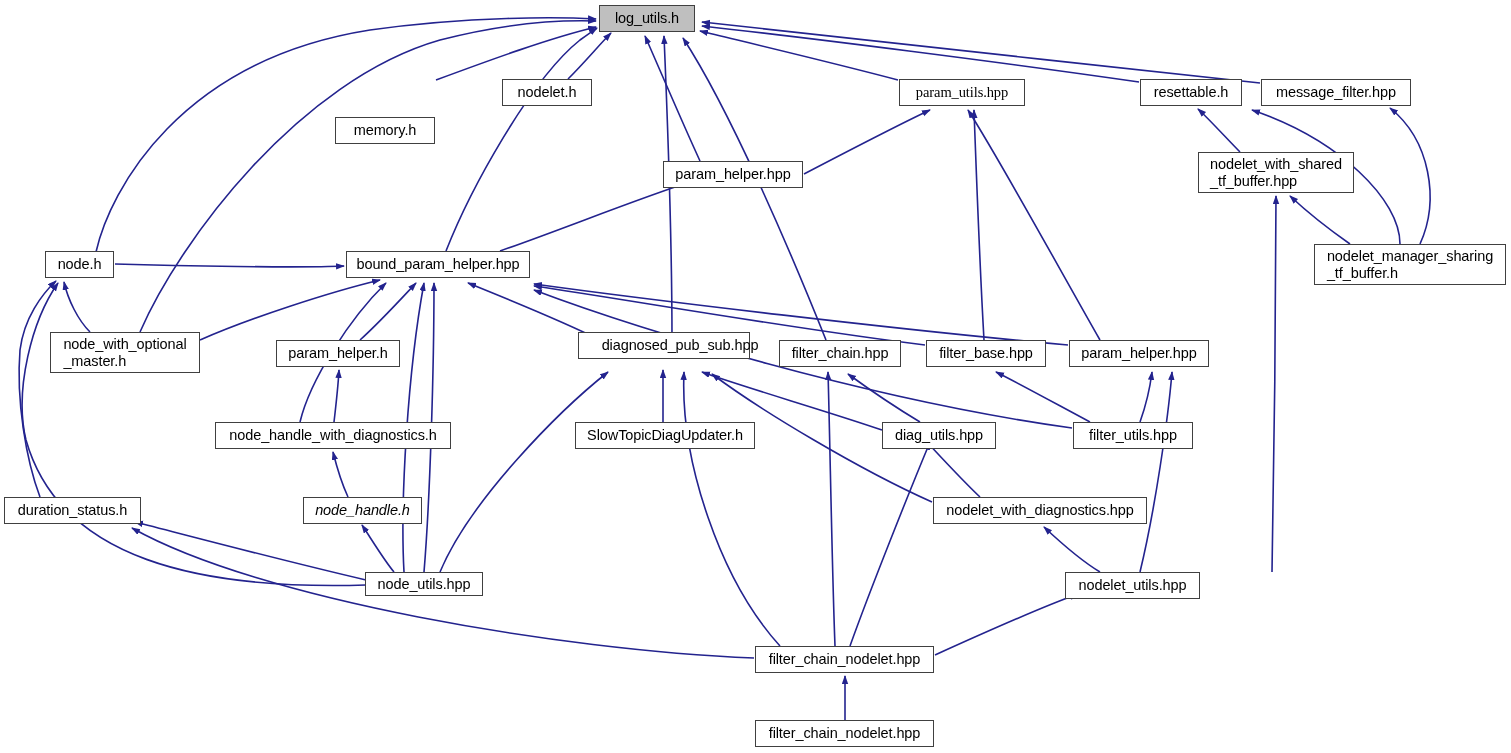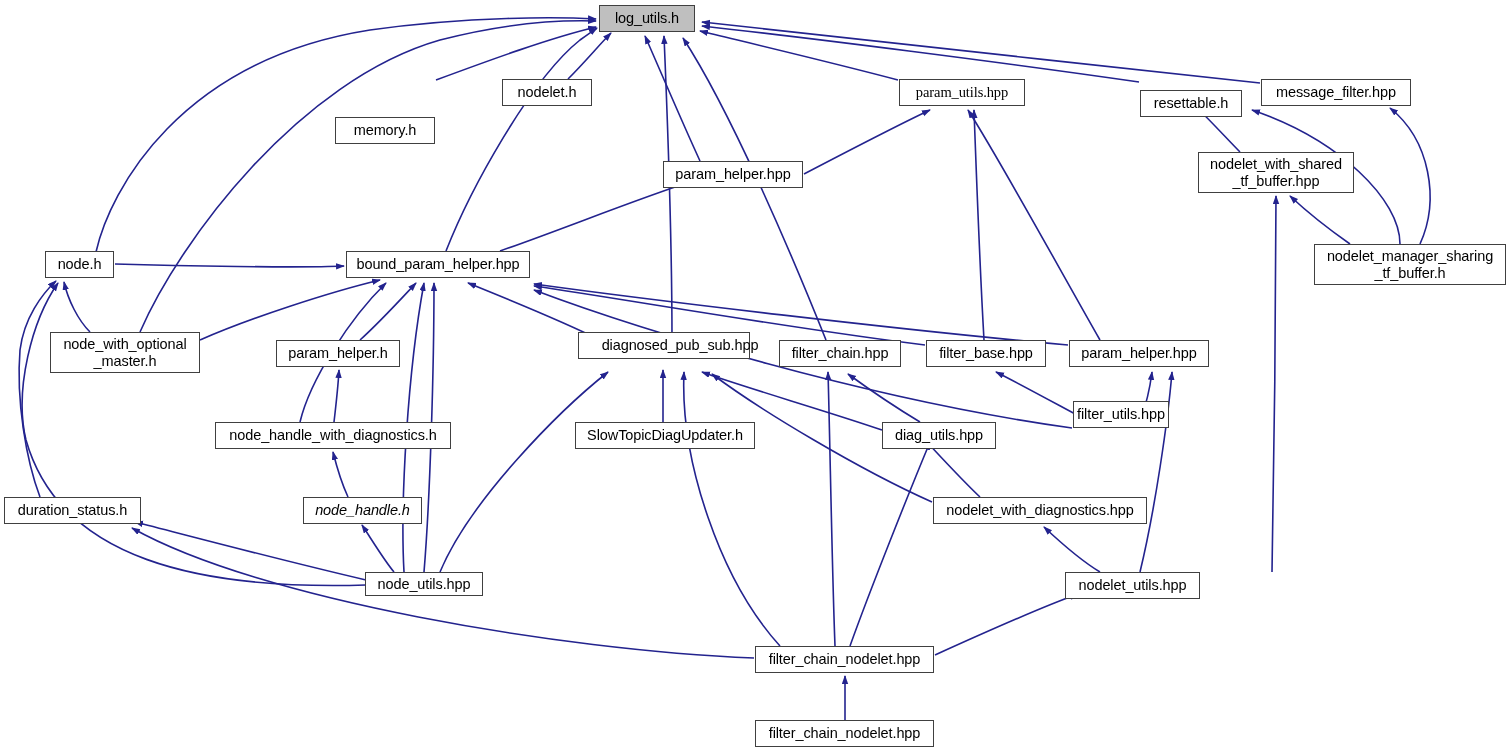--- a/index.html
+++ b/index.html
@@ -34,21 +34,20 @@
     position: absolute;
     box-sizing: border-box;
     border: 1.4px solid #404040;
     background: #ffffff;
     color: #000000;
     font-size: 14.5px;
     line-height: 1.12;
     display: flex;
     align-items: center;
     justify-content: center;
-    text-align: center;
     white-space: pre-line;
     letter-spacing: -0.1px;
   }
   .gnode.root {
     background: #bfbfbf;
     border-color: #404040;
   }
 </style>
 </head>
 <body>
@@ -114,40 +113,40 @@
         <path class="edge-path" d="M 754,658 C 560,650 260,600 132,528" marker-end="url(#ah)"></path>
         <path class="edge-path" d="M 366,580 C 280,560 190,536 135,522" marker-end="url(#ah)"></path>
         <path class="edge-path" d="M 845,720 C 845,705 845,692 845,676" marker-end="url(#ah)"></path>
       </g>
   </svg>
   <div id="nodes-layer">
       <div class="gnode root" style="left: 599px; top: 5px; width: 96px; height: 27px;">log_utils.h</div>
       <div class="gnode" style="left: 335px; top: 79px; width: 100px; height: 27px; margin-top: 38px;">memory.h</div>
       <div class="gnode" style="left: 502px; top: 79px; width: 90px; height: 27px;">nodelet.h</div>
       <div class="gnode" style="left: 899px; top: 79px; width: 126px; height: 27px; font-family: Liberation Serif, serif;">param_utils.hpp</div>
-      <div class="gnode" style="left: 1140px; top: 79px; width: 102px; height: 27px; margin-top: 11px;">resettable.h</div>
+      <div class="gnode" style="left: 1140px; top: 79px; width: 102px; height: 27px;">resettable.h</div>
       <div class="gnode" style="left: 1261px; top: 79px; width: 150px; height: 27px;">message_filter.hpp</div>
       <div class="gnode" style="left: 663px; top: 161px; width: 140px; height: 27px;">param_helper.hpp</div>
       <div class="gnode" style="left: 1198px; top: 152px; width: 156px; height: 41px;">nodelet_with_shared
 _tf_buffer.hpp</div>
       <div class="gnode" style="left: 1314px; top: 244px; width: 192px; height: 41px;">nodelet_manager_sharing
 _tf_buffer.h</div>
       <div class="gnode" style="left: 45px; top: 251px; width: 69px; height: 27px;">node.h</div>
       <div class="gnode" style="left: 346px; top: 251px; width: 184px; height: 27px;">bound_param_helper.hpp</div>
       <div class="gnode" style="left: 50px; top: 332px; width: 150px; height: 41px;">node_with_optional
 _master.h</div>
       <div class="gnode" style="left: 276px; top: 340px; width: 124px; height: 27px;">param_helper.h</div>
       <div class="gnode" style="left: 578px; top: 332px; width: 172px; height: 27px; padding-left: 32px;">diagnosed_pub_sub.hpp</div>
       <div class="gnode" style="left: 779px; top: 340px; width: 122px; height: 27px;">filter_chain.hpp</div>
       <div class="gnode" style="left: 926px; top: 340px; width: 120px; height: 27px;">filter_base.hpp</div>
       <div class="gnode" style="left: 1069px; top: 340px; width: 140px; height: 27px;">param_helper.hpp</div>
       <div class="gnode" style="left: 215px; top: 422px; width: 236px; height: 27px;">node_handle_with_diagnostics.h</div>
       <div class="gnode" style="left: 575px; top: 422px; width: 180px; height: 27px;">SlowTopicDiagUpdater.h</div>
       <div class="gnode" style="left: 882px; top: 422px; width: 114px; height: 27px;">diag_utils.hpp</div>
-      <div class="gnode" style="left: 1073px; top: 401px; width: 96px; height: 27px;">filter_utils.hpp</div>
+      <div class="gnode" style="left: 1073px; top: 422px; width: 120px; height: 27px;">filter_utils.hpp</div>
       <div class="gnode" style="left: 4px; top: 497px; width: 137px; height: 27px;">duration_status.h</div>
       <div class="gnode" style="left: 303px; top: 497px; width: 119px; height: 27px; font-style: italic;">node_handle.h</div>
       <div class="gnode" style="left: 933px; top: 497px; width: 214px; height: 27px;">nodelet_with_diagnostics.hpp</div>
       <div class="gnode" style="left: 365px; top: 572px; width: 118px; height: 24px;">node_utils.hpp</div>
       <div class="gnode" style="left: 1065px; top: 572px; width: 135px; height: 27px;">nodelet_utils.hpp</div>
       <div class="gnode" style="left: 755px; top: 646px; width: 179px; height: 27px;">filter_chain_nodelet.hpp</div>
       <div class="gnode" style="left: 755px; top: 720px; width: 179px; height: 27px;">filter_chain_nodelet.hpp</div>
     </div>
 </div>
 

